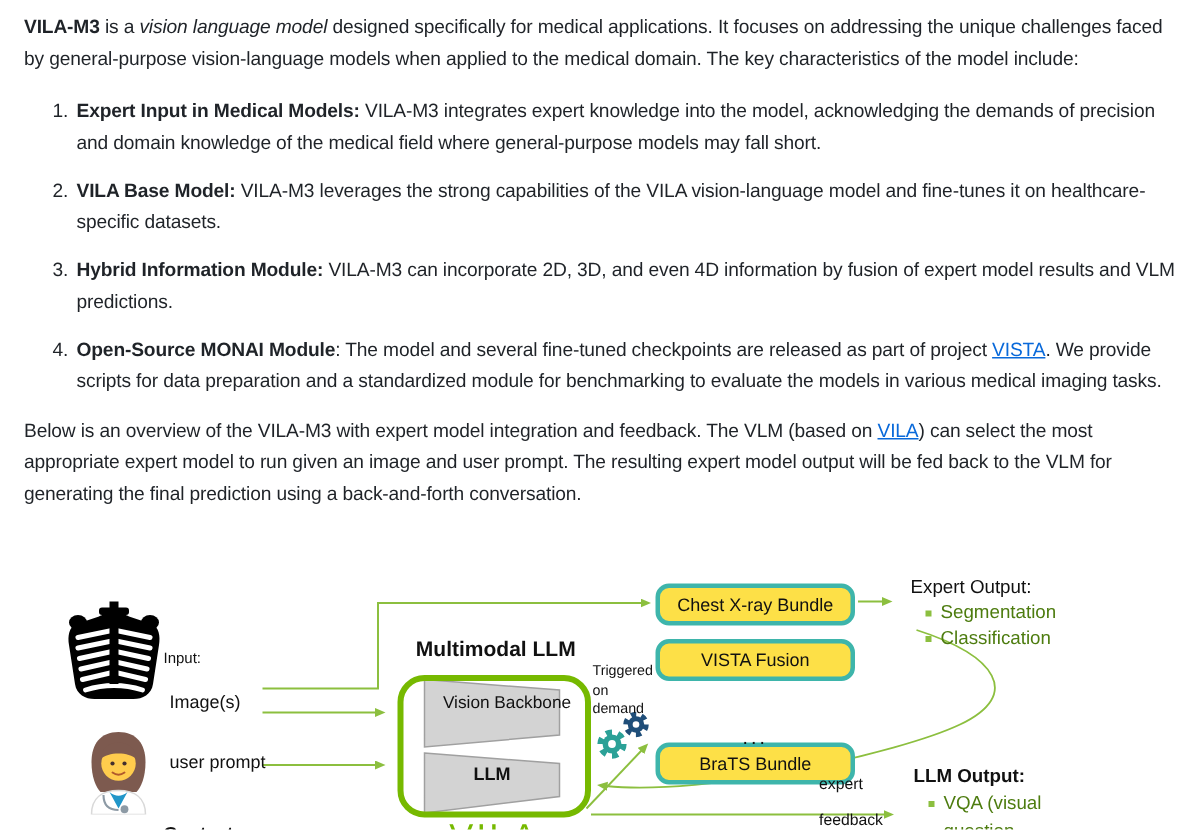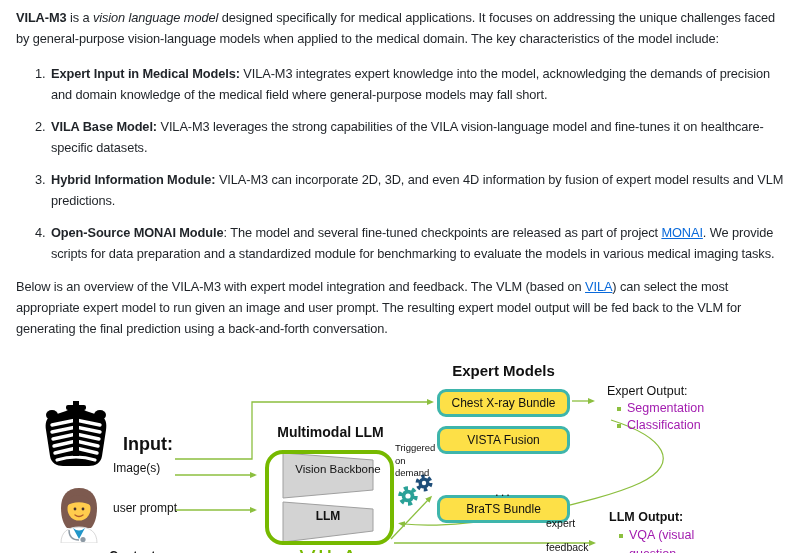--- a/index.html
+++ b/index.html
@@ -16,63 +16,63 @@
   .para { margin: 0 0 14px 0; }
   .b { font-weight: bold; text-align: right; }
   .i { font-style: italic; }
   a.link { color: #0969da; text-decoration: underline; cursor: pointer; }
   ol.char-list { margin: 0 0 12px 0; padding-left: 33px; }
   ol.char-list li { margin-bottom: 11px; padding-left: 2px; }
   
   .diagram { position: relative; width: 800px; height: 268px; margin-top: 2px; }
   .diagram svg.connectors { position: absolute; left: 0; top: 0; }
   .dlabel { position: absolute; font-size: 12px; white-space: nowrap; color: #111111; }
-  .input-label      { left: 123px; top: 81px;  font-weight: bold; font-size: 18px; }
+  .input-label      { left: 109px; top: 81px;  font-weight: normal; font-size: 10px; }
   .images-label     { left: 113px; top: 108px; }
   .user-prompt-label{ left: 113px; top: 148px; }
   .context-label    { left: 109px; top: 196px; font-weight: bold; font-size: 12.5px; }
   .mm-llm-title { left: 258px; top: 71px; width: 145px; text-align: center; font-weight: bold; font-size: 14px; }
   .vb-label  { left: 283px; top: 110px; width: 110px; text-align: center; font-size: 11.5px; }
   .llm-label { left: 283px; top: 156px; width: 90px; text-align: center; font-weight: bold; font-size: 12px; }
   .vila-label { left: 265px; top: 192px; width: 129px; text-align: center;
                 font-size: 24px; color: #76b900; letter-spacing: 2px; }
   .green-box { position: absolute; left: 265px; top: 97px; width: 129px; height: 95px;
                border: 4px solid #76b900; border-radius: 18px; background: transparent; }
   .expert-models-title { left: 437px; top: 9px; width: 133px; text-align: center; font-weight: bold; font-size: 15px; }
   .bundle { position: absolute; left: 437px; width: 133px; height: 28px;
             border: 3px solid #3eb5ab; border-radius: 9px; background: #fde047;
             display: flex; align-items: center; justify-content: center;
             font-size: 12px; color: #111; }
   .bundle-0 { top: 36px; } .bundle-1 { top: 73px; } .bundle-2 { top: 98px; margin-top: 44px; }
   .ellipsis-label { left: 437px; top: 131px; width: 133px; text-align: center; letter-spacing: 2px; font-size: 13px; }
   .triggered-label { left: 395px; top: 89px; font-size: 9.5px; line-height: 12.5px; white-space: normal; width: 46px; }
   .eo-title  { left: 607px; top: 31px;  font-weight: normal; font-size: 12.5px; }
   .llm-title { left: 609px; top: 157px; font-weight: bold; font-size: 12.5px; }
-  .out-list { position: absolute; list-style: none; font-size: 12.5px; color: #a21caf; }
+  .out-list { position: absolute; list-style: none; font-size: 12.5px; color: #4d7c0f; }
   .eo-list  { left: 616px; top: 47px;  line-height: 16.5px; }
   .lo-list  { left: 618px; top: 173px; line-height: 18.5px; width: 97px; }
   .out-list li { position: relative; padding-left: 11px; }
   .out-list li::before { content: ""; position: absolute; left: 1px; top: 7px;
                          width: 4px; height: 4px; background: #8cbf3f; }
   .lo-list li::before { top: 8px; }
   .expert-feedback-label { left: 546px; top: 158px; font-size: 10.5px; line-height: 24px; white-space: normal; width: 60px; }
   .icon { position: absolute; }
   .chest-icon  { left: 44px; top: 47px; }
   .doctor-icon { left: 56px; top: 134px; }
 </style>
 </head>
 <body>
 
 <div class="text-section">
   <p class="para"><span class="b">VILA-M3</span><span> is a </span><span class="i">vision language model</span><span> designed specifically for medical applications. It focuses on addressing the unique challenges faced by general-purpose vision-language models when applied to the medical domain. The key characteristics of the model include:</span></p>
   <ol class="char-list">
     <li><span class="b">Expert Input in Medical Models:</span><span> VILA-M3 integrates expert knowledge into the model, acknowledging the demands of precision and domain knowledge of the medical field where general-purpose models may fall short.</span></li>
     <li><span class="b">VILA Base Model:</span><span> VILA-M3 leverages the strong capabilities of the VILA vision-language model and fine-tunes it on healthcare-specific datasets.</span></li>
     <li><span class="b">Hybrid Information Module:</span><span> VILA-M3 can incorporate 2D, 3D, and even 4D information by fusion of expert model results and VLM predictions.</span></li>
-    <li><span class="b">Open-Source MONAI Module</span><span>: The model and several fine-tuned checkpoints are released as part of project </span><a class="link" href="#">MONAI</a><span>. We provide scripts for data preparation and a standardized module for benchmarking to evaluate the models in various medical imaging tasks.</span></li>
+    <li><span class="b">Open-Source MONAI Module</span><span>: The model and several fine-tuned checkpoints are released as part of project </span><a class="link" href="#">VISTA</a><span>. We provide scripts for data preparation and a standardized module for benchmarking to evaluate the models in various medical imaging tasks.</span></li>
   </ol>
   <p class="para"><span>Below is an overview of the VILA-M3 with expert model integration and feedback. The VLM (based on </span><a class="link" href="#">VILA</a><span>) can select the most appropriate expert model to run given an image and user prompt. The resulting expert model output will be fed back to the VLM for generating the final prediction using a back-and-forth conversation.</span></p>
 </div>
 
 <figure class="diagram">
 
   <svg class="connectors" width="800" height="268" viewBox="0 0 800 268">
     <defs>
       <marker id="ah" markerWidth="8" markerHeight="7" refX="1" refY="3" orient="auto" markerUnits="userSpaceOnUse">
         <path d="M0,0 L7,3 L0,6 Z" fill="#8cbf3f"></path>
@@ -135,21 +135,20 @@
   <div class="dlabel images-label">Image(s)</div>
   <div class="dlabel user-prompt-label">user prompt</div>
   <div class="dlabel context-label">Context:</div>
 
   <div class="dlabel mm-llm-title">Multimodal LLM</div>
   <div class="green-box"></div>
   <div class="dlabel vb-label">Vision Backbone</div>
   <div class="dlabel llm-label">LLM</div>
   <div class="dlabel vila-label">VILA</div>
 
-  <div class="dlabel expert-models-title">Expert Models</div>
   <div class="bundle bundle-0">Chest X-ray Bundle</div>
   <div class="bundle bundle-1">VISTA Fusion</div>
   <div class="bundle bundle-2">BraTS Bundle</div>
   <div class="dlabel ellipsis-label">...</div>
   <div class="dlabel triggered-label">Triggered on demand</div>
 
   <div class="dlabel eo-title">Expert Output:</div>
   <ul class="out-list eo-list">
     <li>Segmentation</li>
     <li>Classification</li>

